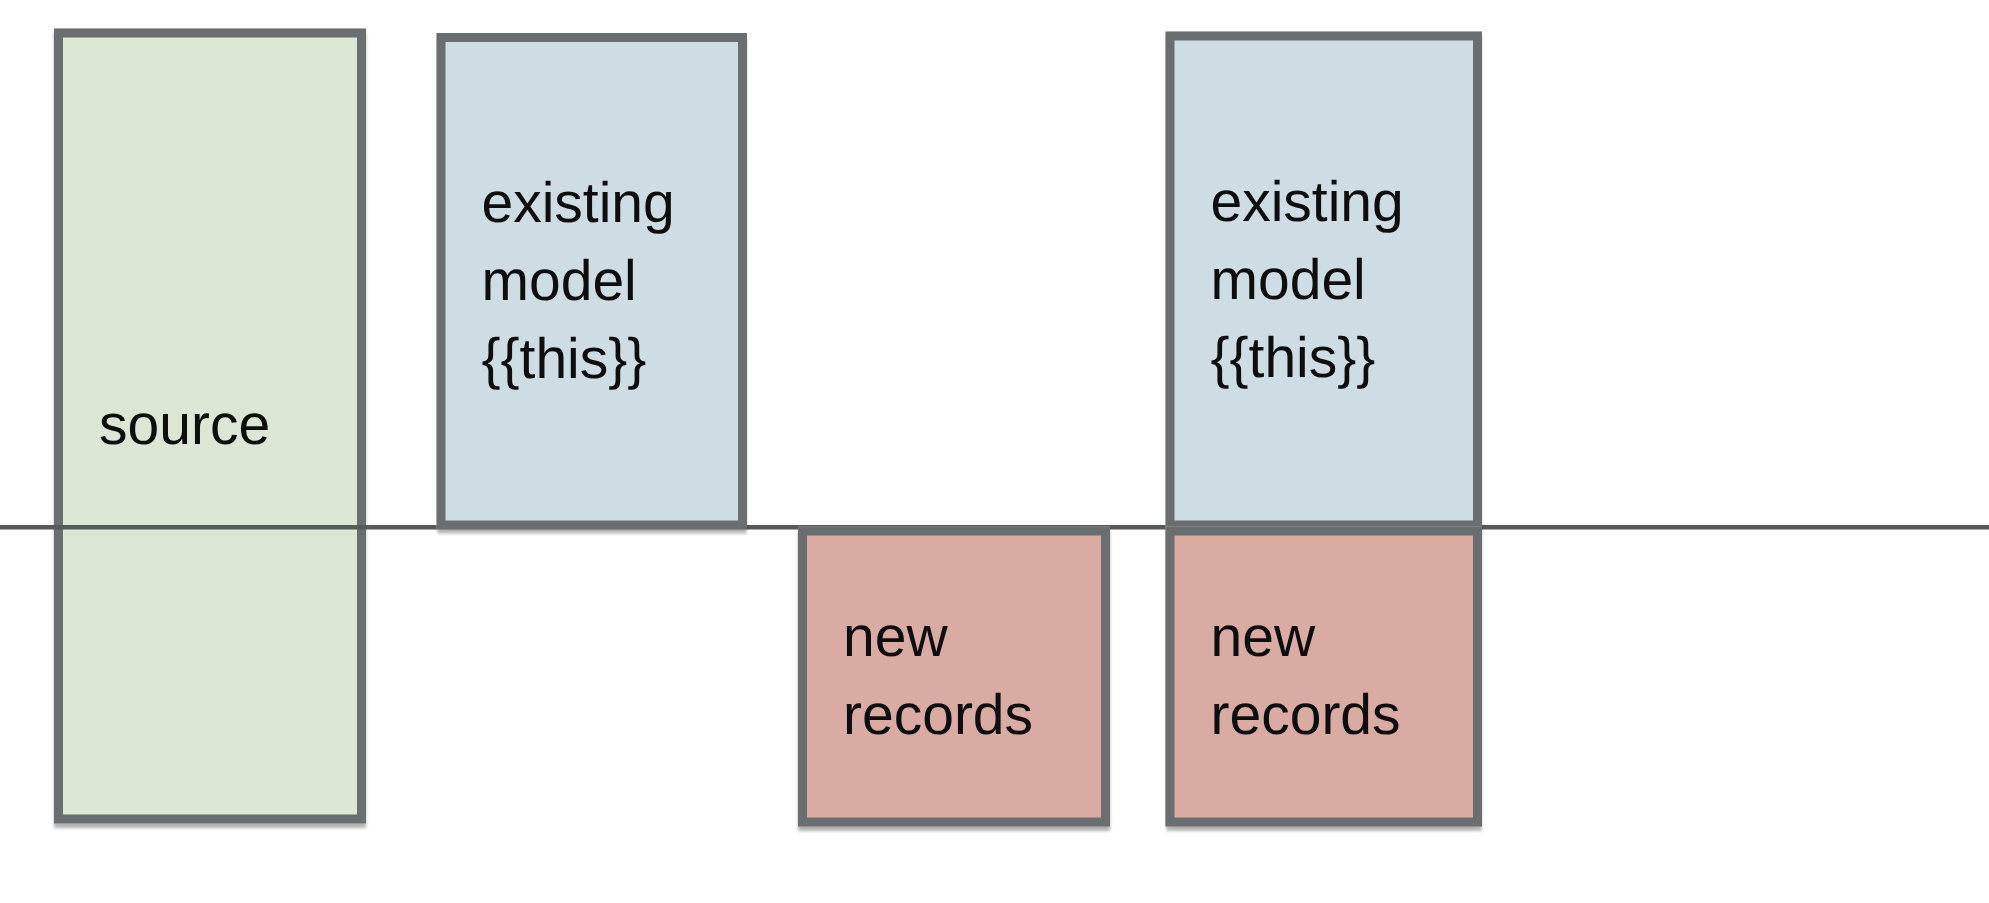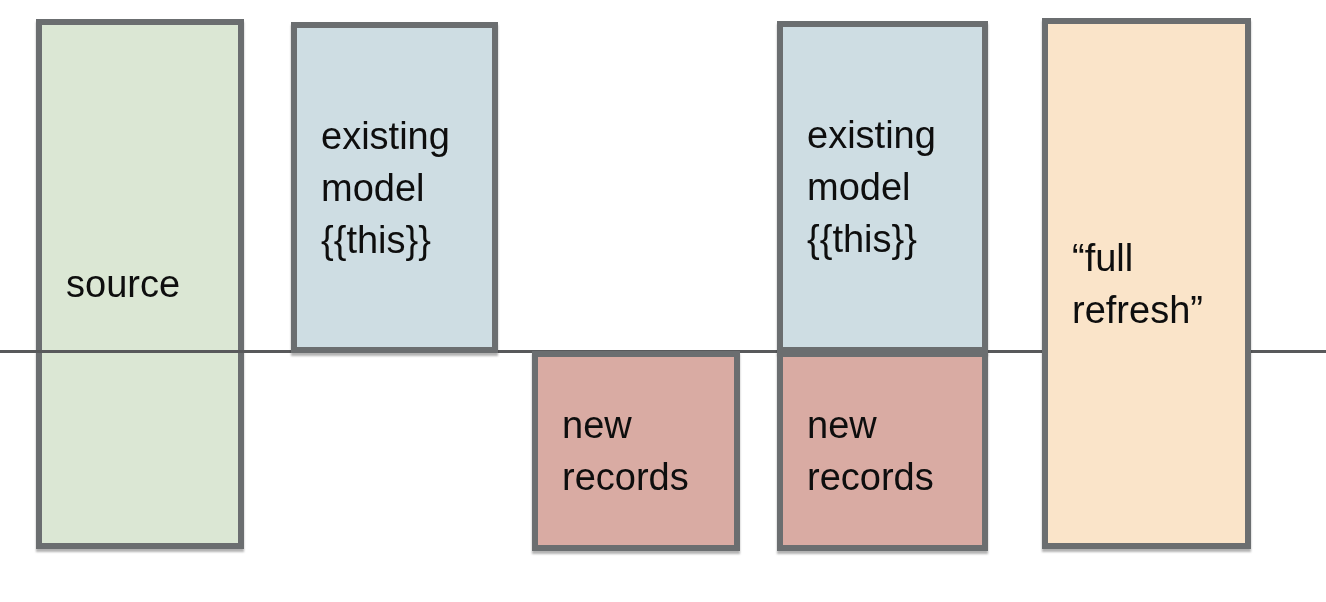--- a/index.html
+++ b/index.html
@@ -68,18 +68,14 @@
     <span class="label">existing
 model
 {{this}}</span>
   </div>
 
   <div class="box b-new2" style="background: rgb(217, 171, 163); border-color: rgb(107, 110, 112);">
     <span class="label">new
 records</span>
   </div>
 
-  <div class="box b-refresh" style="background: rgb(250, 228, 201); border-color: rgb(107, 110, 112);">
-    <span class="label">“full
-refresh”</span>
-  </div>
 
 </div>
 
 </body></html>

